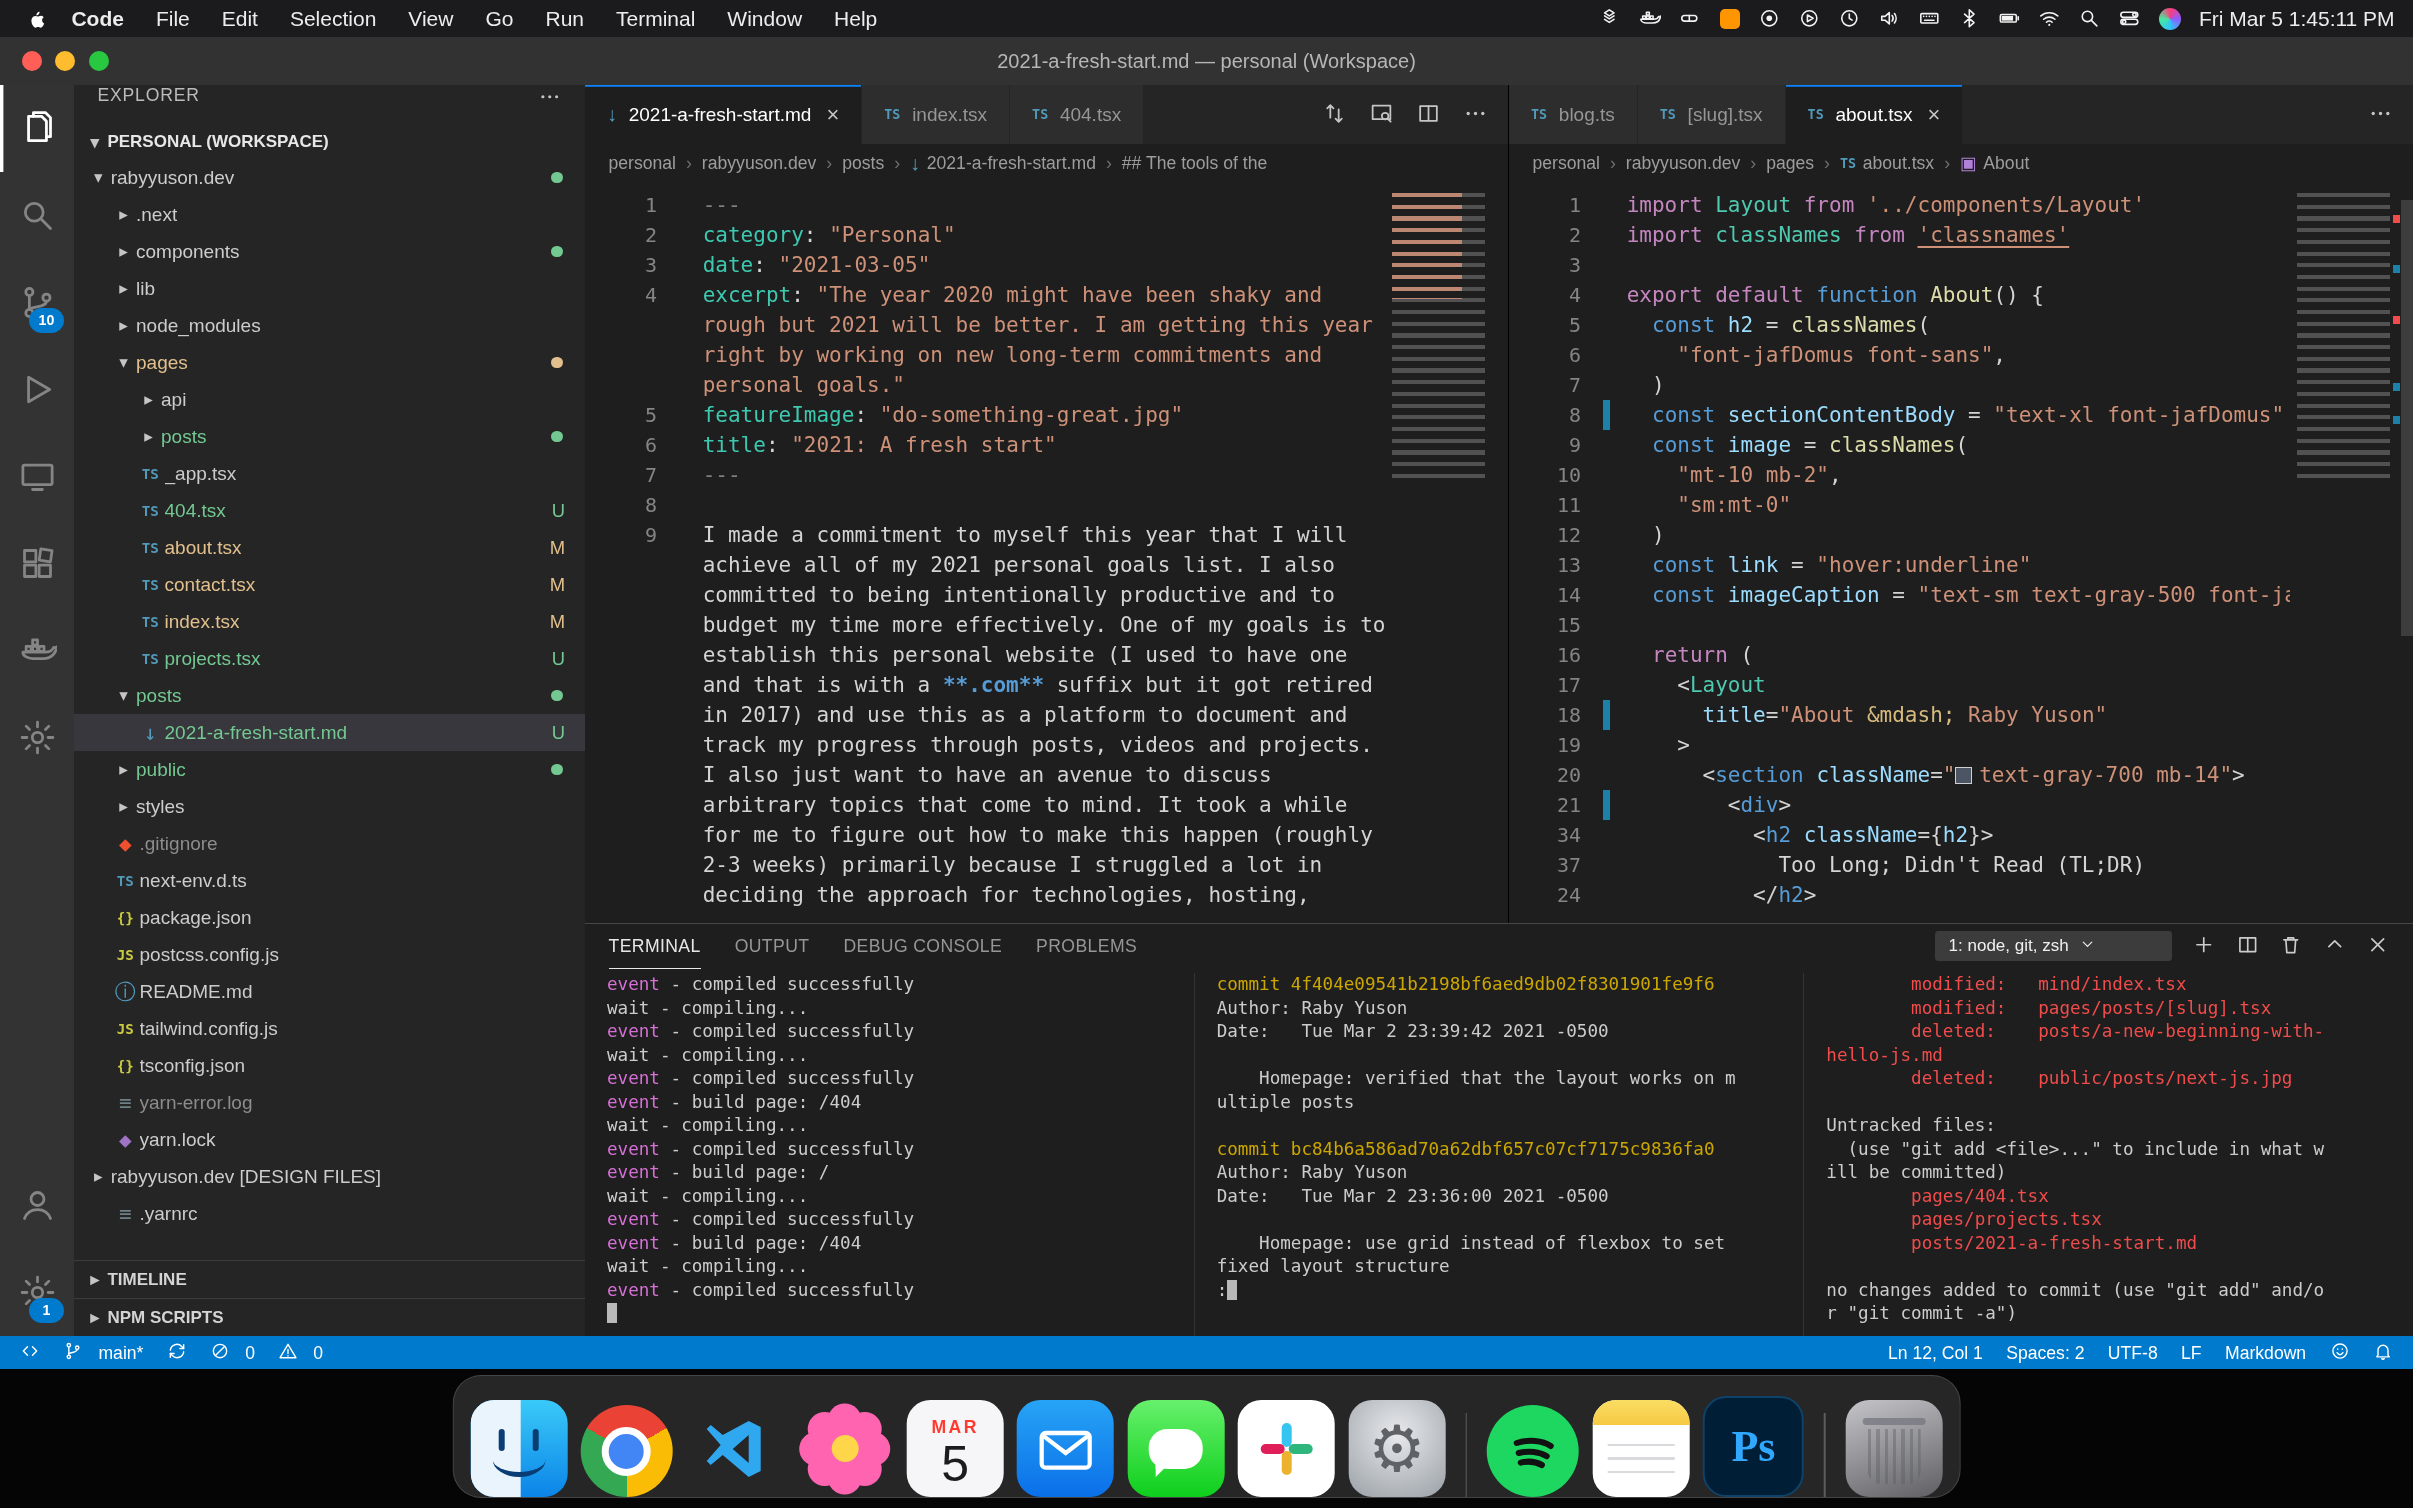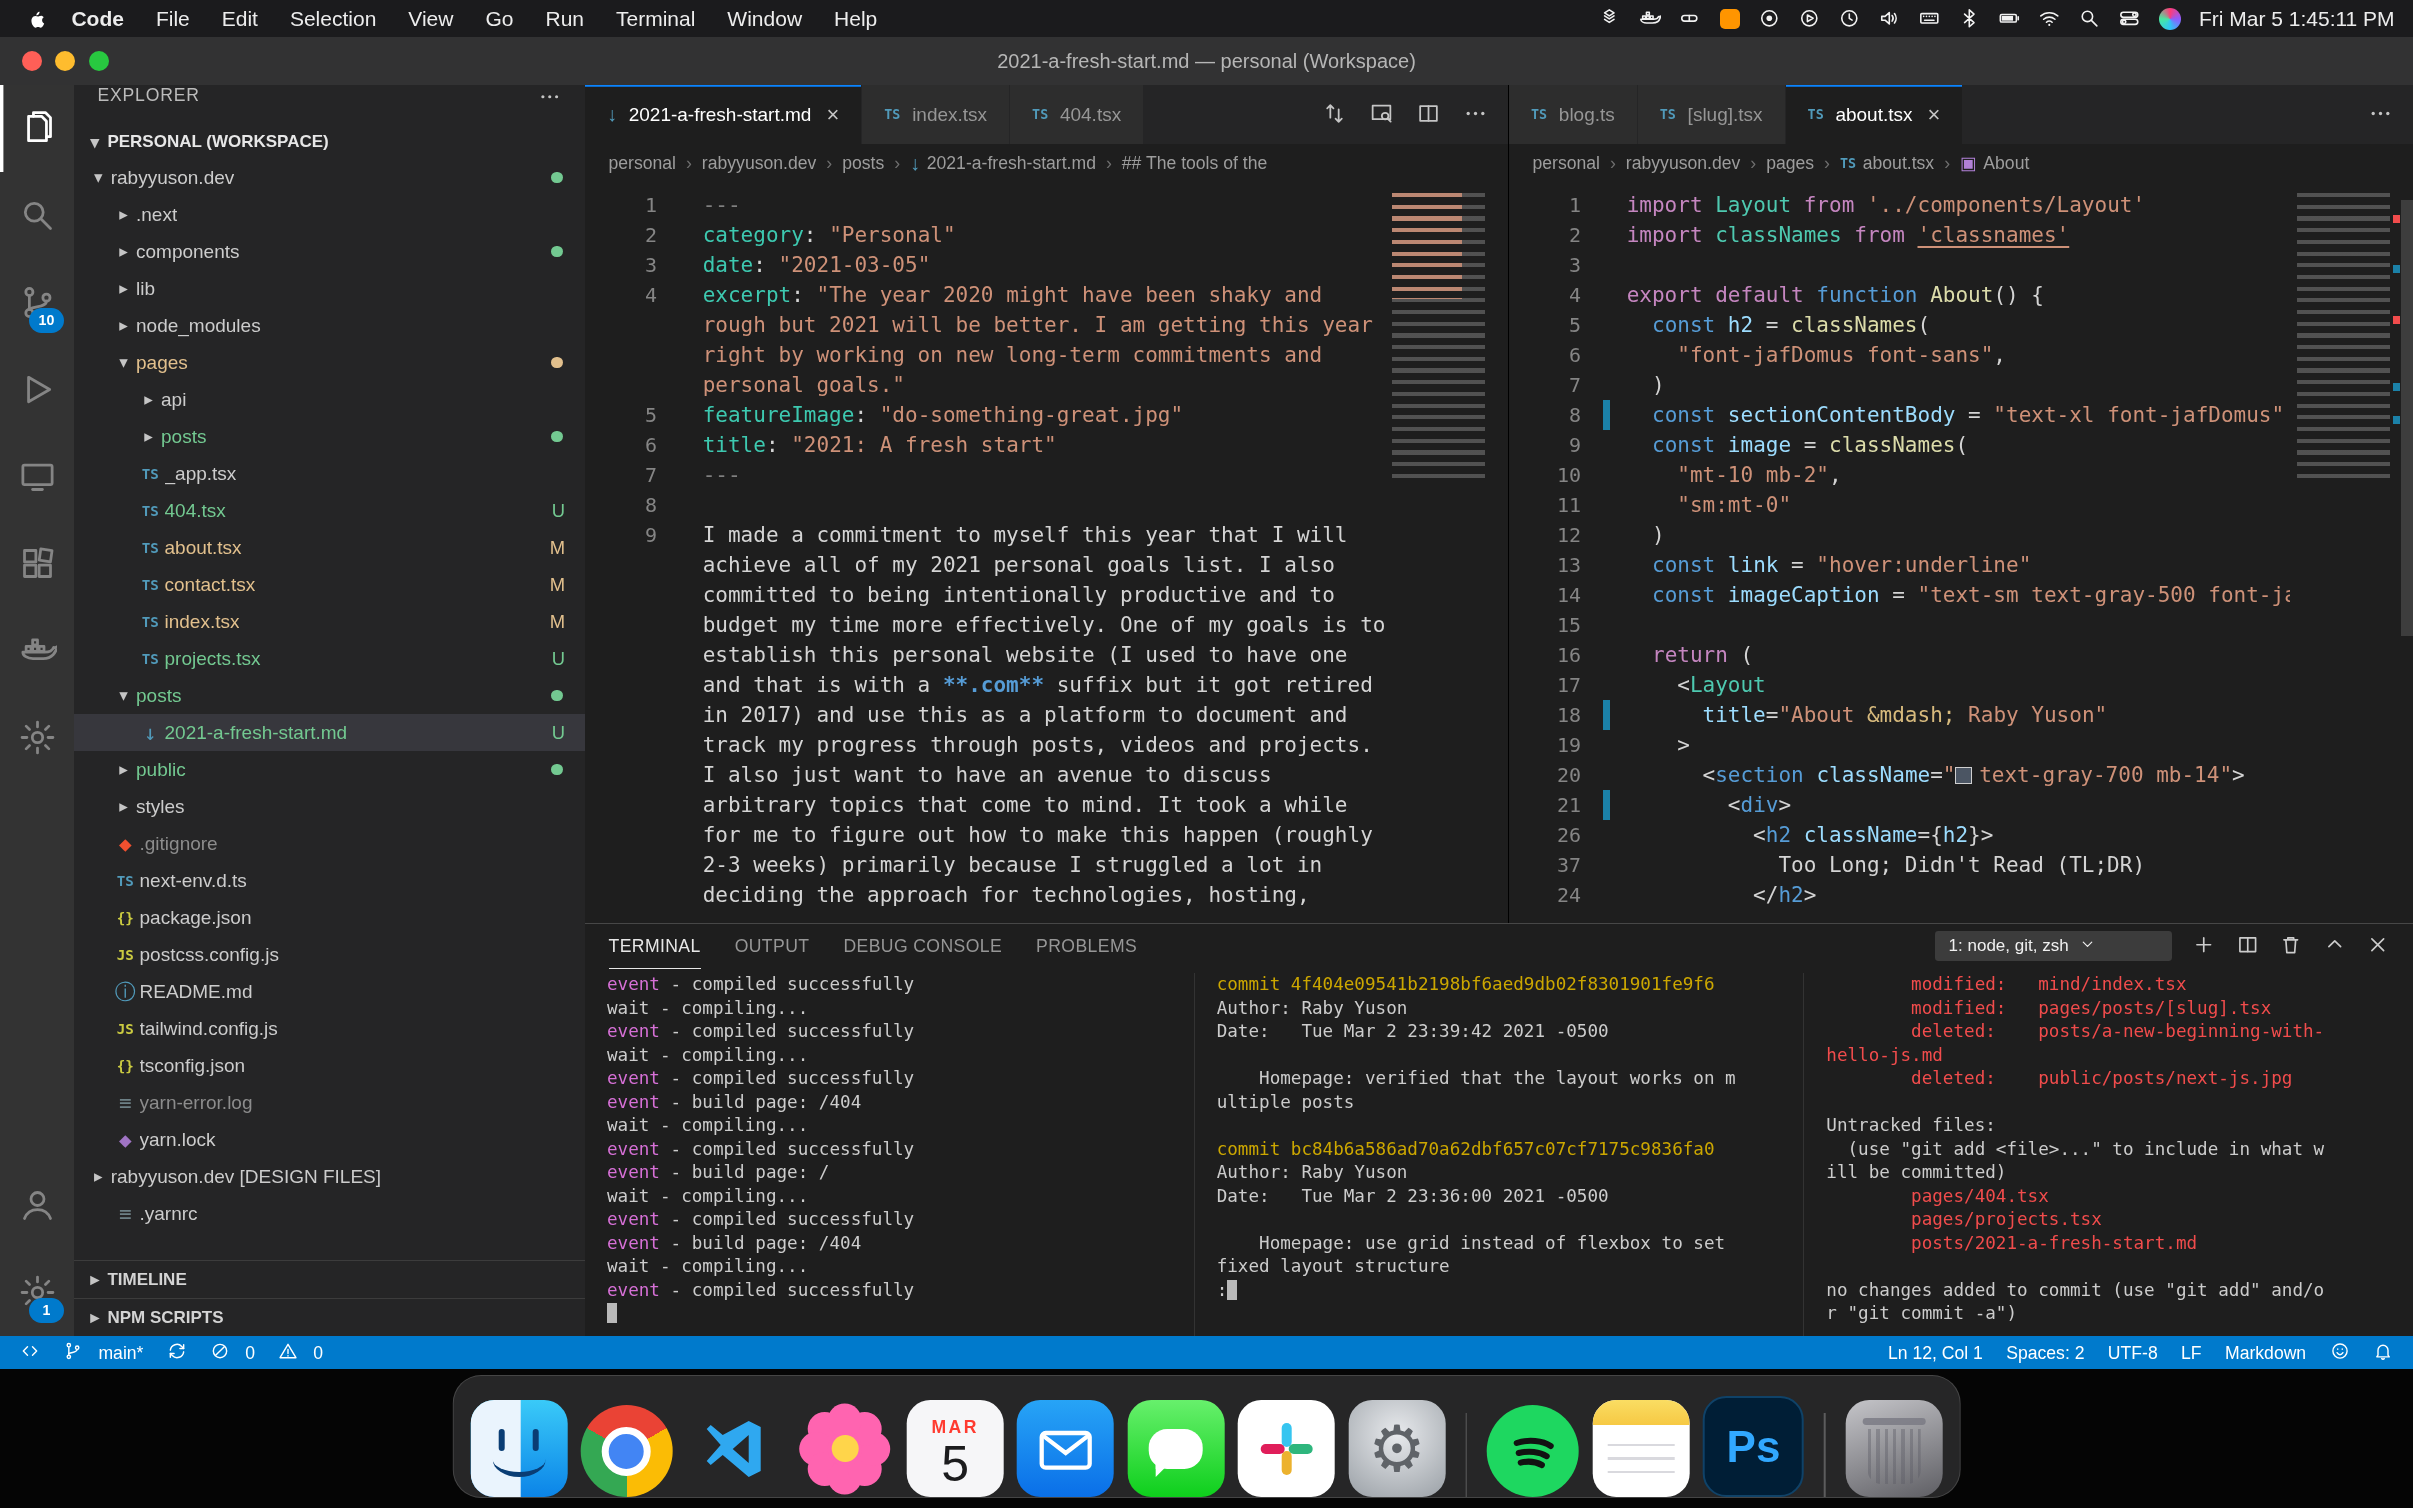--- a/index.html
+++ b/index.html
@@ -163,21 +163,21 @@
       border-top-color:#fff;border-left-color:#fff}
   .dk-slack{background:#fff}
   .dk-prefs{background:radial-gradient(circle at 50% 35%,#e8eaed,#9aa0a6);color:#5f6368;font-size:64px}
   .dk-spotify{background:#1ed760;border-radius:50%;width:92px;height:92px}
   .dk-notes{background:#fff}
   .dk-notes::before{content:"";position:absolute;top:0;left:0;right:0;height:25px;
       background:linear-gradient(#fadd63,#f6c944)}
   .dk-notes::after{content:"";position:absolute;top:44px;left:15px;right:15px;height:37px;
       background:repeating-linear-gradient(to bottom,#d9d9de 0 2.5px,transparent 2.5px 13.4px)}
   .dk-ps{background:#001e36;border:2.5px solid #0f4268;color:#31a8ff;font-weight:bold;font-size:44px;
-         font-family:Liberation Sans, sans-serif}
+         font-family:Liberation Serif, serif}
   .dk-trash{background:linear-gradient(160deg,rgba(242,242,247,.78),rgba(150,150,160,.5))}
   .dk-trash::before{content:"";position:absolute;top:28.5px;left:22px;right:22px;bottom:13.4px;
       background:repeating-linear-gradient(90deg,rgba(90,90,100,.4) 0 3.4px,transparent 3.4px 8.4px);
       border-radius:0 0 13.4px 13.4px}
   .dk-trash::after{content:"";position:absolute;top:18.4px;left:17px;right:17px;height:6.7px;border-radius:3.4px;
       background:rgba(120,120,130,.8)}
 </style>
 </head>
 <body>
 
@@ -872,21 +872,21 @@
               <span class="ln">20</span>
               <span class="chgbar"></span>
               <span class="ct"><span class="tk-d">      &lt;</span><span class="tk-tag">section</span><span class="tk-d"> </span><span class="tk-attr">className</span><span class="tk-d">=</span><span class="tk-str">"</span><span class="clrbox"></span><span class="tk-str">text-gray-700 mb-14"</span><span class="tk-d">&gt;</span></span>
             </div>
             <div class="cl changed">
               <span class="ln">21</span>
               <span class="chgbar"></span>
               <span class="ct"><span class="tk-d">        &lt;</span><span class="tk-tag">div</span><span class="tk-d">&gt;</span></span>
             </div>
             <div class="cl">
-              <span class="ln">26</span>
+              <span class="ln">34</span>
               <span class="chgbar"></span>
               <span class="ct"><span class="tk-d">          &lt;</span><span class="tk-tag">h2</span><span class="tk-d"> </span><span class="tk-attr">className</span><span class="tk-d">={</span><span class="tk-var">h2</span><span class="tk-d">}&gt;</span></span>
             </div>
             <div class="cl">
               <span class="ln">37</span>
               <span class="chgbar"></span>
               <span class="ct"><span class="tk-d">            Too Long; Didn't Read (TL;DR)</span></span>
             </div>
             <div class="cl">
               <span class="ln">24</span>

